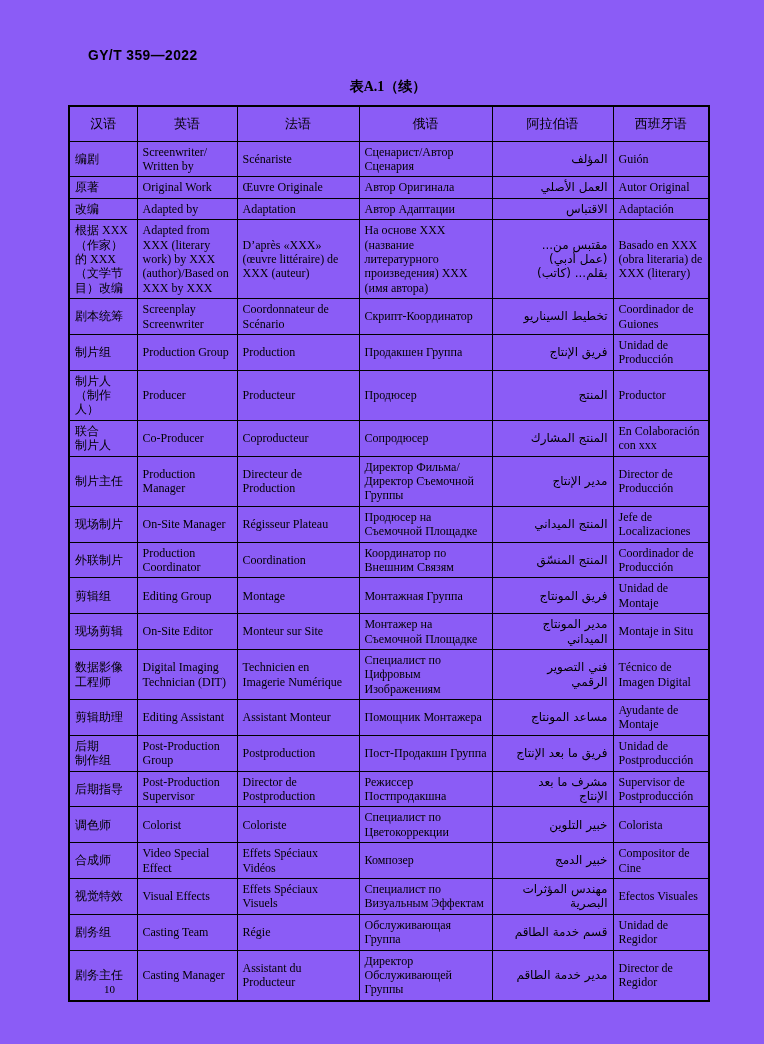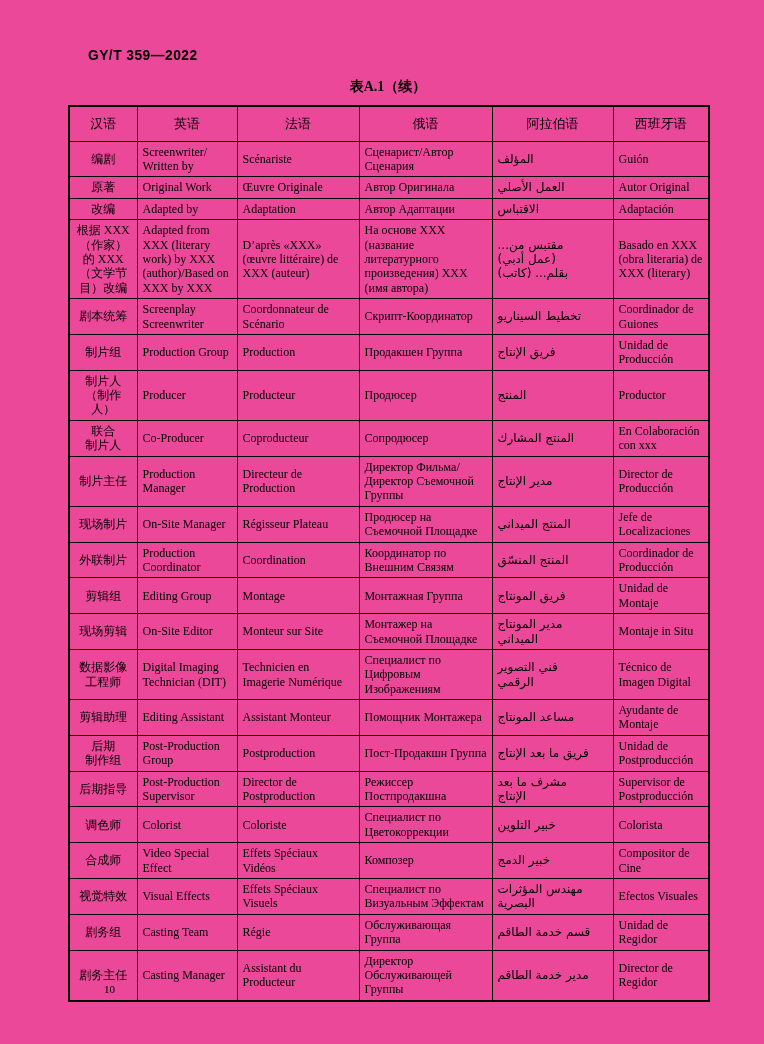--- a/index.html
+++ b/index.html
@@ -2,21 +2,21 @@
 <html><head>
 <meta charset="utf-8">
 <style>
   * { margin: 0; padding: 0; box-sizing: border-box; }
   html, body { background: #e8e8e8; }
   .page {
     position: relative;
     width: 764px;
     height: 1044px;
     margin: 0 auto;
-    background: #ec4899;
+    background: #8b5cf6;
     font-family: "Liberation Serif", "DejaVu Serif", serif;
     color: #000;
     overflow: hidden;
   }
   .doc-code {
     position: absolute;
     left: 88px;
     top: 46px;
     font-family: "Liberation Sans", "DejaVu Sans", sans-serif;
     font-size: 15px;
@@ -51,32 +51,31 @@
     padding: 3px 5px;
   }
   table.glossary th {
     font-weight: normal;
     font-size: 13px;
     text-align: center;
     padding: 9px 2px;
     border-bottom: 1.5px solid #000;
   }
   td.cell-zh {
-    text-align: center;
     white-space: pre-line;
     padding: 3px 2px;
     font-size: 12px;
     margin-top: 28px;
   }
   td.cell-en, td.cell-fr, td.cell-ru, td.cell-es {
     text-align: left;
   }
   td.cell-ar {
     direction: rtl;
-    text-align: left;
+    text-align: right;
     font-size: 11.5px;
     white-space: pre-line;
     font-family: "DejaVu Sans", "Liberation Serif", serif;
   }
   .page-number {
     position: absolute;
     left: 104px;
     top: 983px;
     font-size: 11px;
   }

